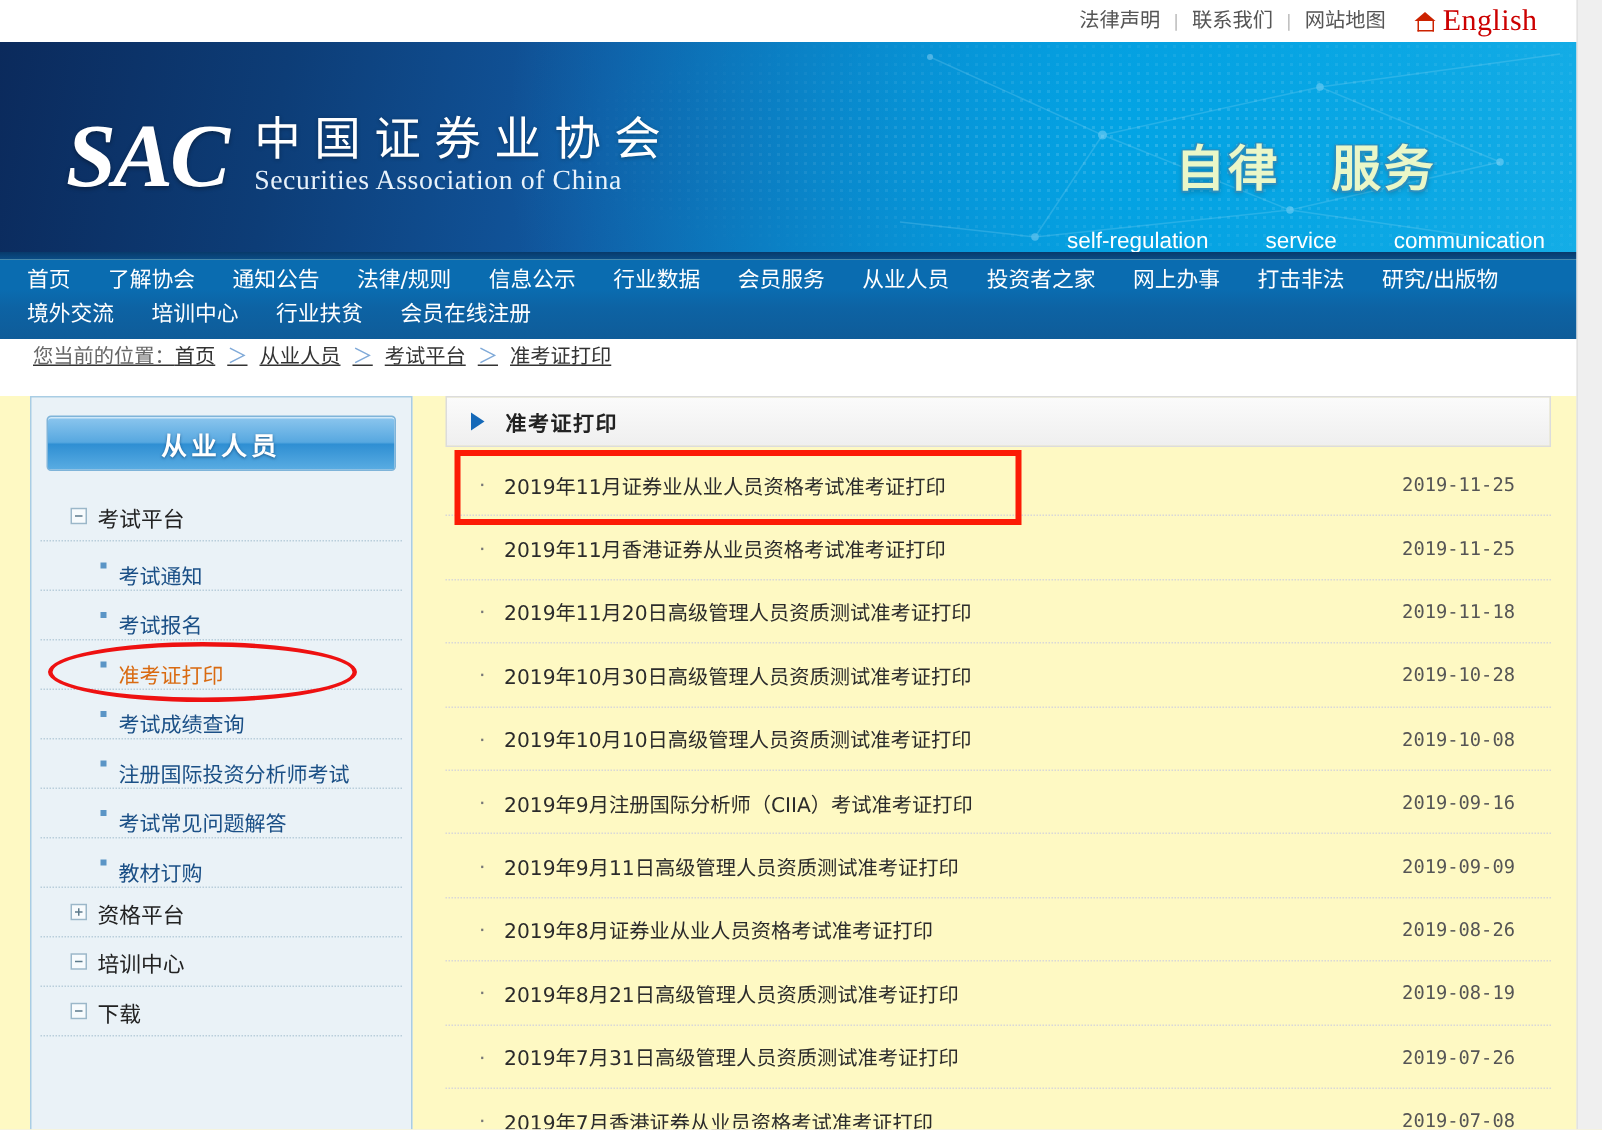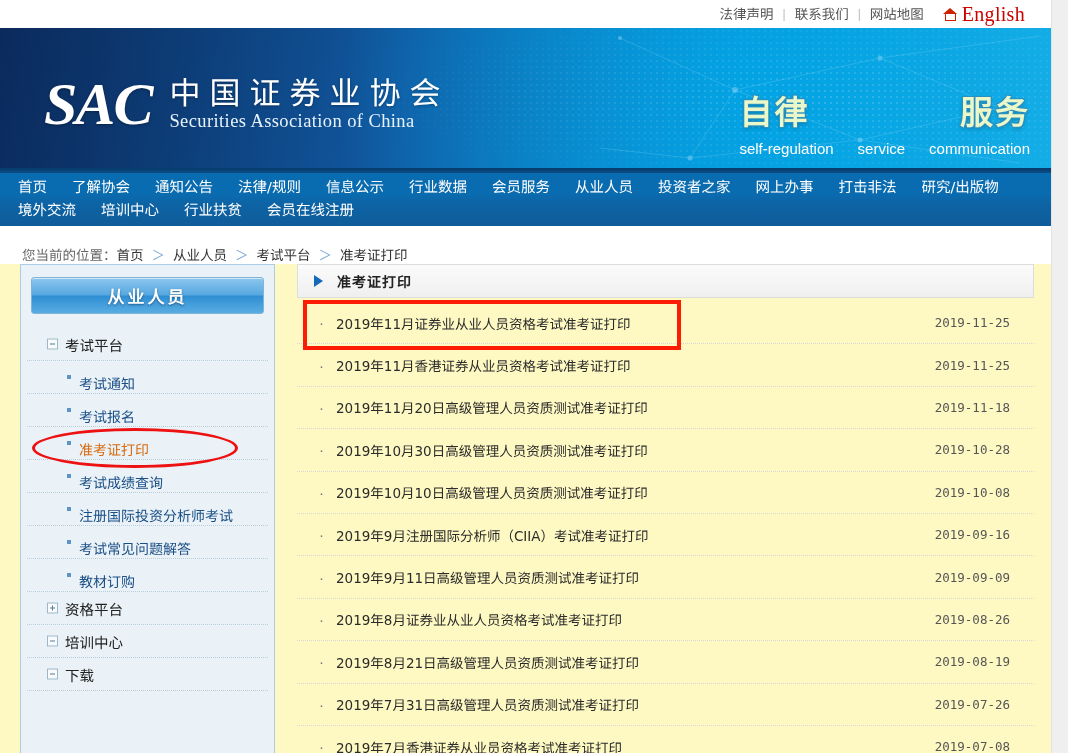--- a/index.html
+++ b/index.html
@@ -35,35 +35,35 @@
     background-image:radial-gradient(rgba(255,255,255,.55) 1px, transparent 1.2px);
     background-size:6px 6px;
     -webkit-mask-image:radial-gradient(ellipse 55% 85% at 78% 50%, #000 0%, rgba(0,0,0,.35) 55%, transparent 80%);
     mask-image:radial-gradient(ellipse 55% 85% at 78% 50%, #000 0%, rgba(0,0,0,.35) 55%, transparent 80%);}
   .banner .netlines{position:absolute;inset:0;opacity:.45;}
   .logo-wrap{position:absolute;left:44px;top:48px;display:flex;align-items:flex-end;gap:18px;}
   .sac{color:#fff;font-family:"Liberation Serif","DejaVu Serif",serif;font-style:italic;font-weight:bold;font-size:60px;line-height:56px;letter-spacing:-2px;text-shadow:0 1px 3px rgba(0,0,0,.35);}
   .cn-name{color:#fff;font-family:"DejaVu Sans",sans-serif;font-size:31px;letter-spacing:9px;line-height:34px;text-shadow:0 1px 3px rgba(0,0,0,.3);}
   .en-name{color:#e8f2fb;font-family:Liberation Serif, serif;font-size:18.5px;letter-spacing:.4px;line-height:22px;}
   .slogan{position:absolute;right:22px;top:58px;text-align:center;}
-  .slogan .cn{display:flex;gap:34px;justify-content:space-between;}
+  .slogan .cn{display:flex;gap:34px;justify-content:center;}
   .slogan .cn span{font-family:"DejaVu Sans",sans-serif;font-size:33px;font-weight:bold;color:#eaf7c8;letter-spacing:2px;
      text-shadow:1px 1px 0 #2b8fbf, -1px -1px 0 #2b8fbf, 1px -1px 0 #2b8fbf, -1px 1px 0 #2b8fbf, 0 2px 4px rgba(0,0,0,.25);}
-  .slogan .en{display:flex;gap:24px;justify-content:flex-end;margin-top:6px;}
+  .slogan .en{display:flex;gap:38px;justify-content:flex-end;margin-top:18px;}
   .slogan .en span{color:#fff;font-family:"Liberation Sans",sans-serif;font-size:15px;}
 
   
   .navtop{height:5px;background:linear-gradient(180deg,#083a6b,#0a4d86);}
   .nav{background:linear-gradient(180deg,#0a6cb0 0%,#0a6cb0 38%,#0d63a4 60%,#0f5c99 100%);
        padding:3px 0 4px 6px;min-height:36px;}
   .nav a{display:inline-block;color:#fff;text-decoration:none;font-family:"DejaVu Sans",sans-serif;
         font-size:14.5px;padding:1px 13px 1px 12px;line-height:21px;white-space:nowrap;}
 
   
-  .crumbwrap{height:38px;display:flex;align-items:flex-end;padding-left:22px;background:#fff;}
+  .crumbwrap{height:38px;display:flex;align-items:flex-start;padding-left:22px;background:#fff;text-decoration:underline;}
   .crumb{font-family:"DejaVu Sans",sans-serif;font-size:13.5px;color:#444;}
   .crumb .lbl{color:#666;}
   .crumb a{color:#333;text-decoration:none;}
   .crumb .gt{color:#7fa9d8;margin:0 8px;font-family:"Liberation Sans",sans-serif;}
 
   
   .main{display:flex;padding:0 18px 0 20px;gap:22px;align-items:flex-start;}
 
   
   .side{width:255px;border:1px solid #a9cde4;background:#eaf2f7;padding:12px 0 0 0;min-height:485px;box-sizing:border-box;}

